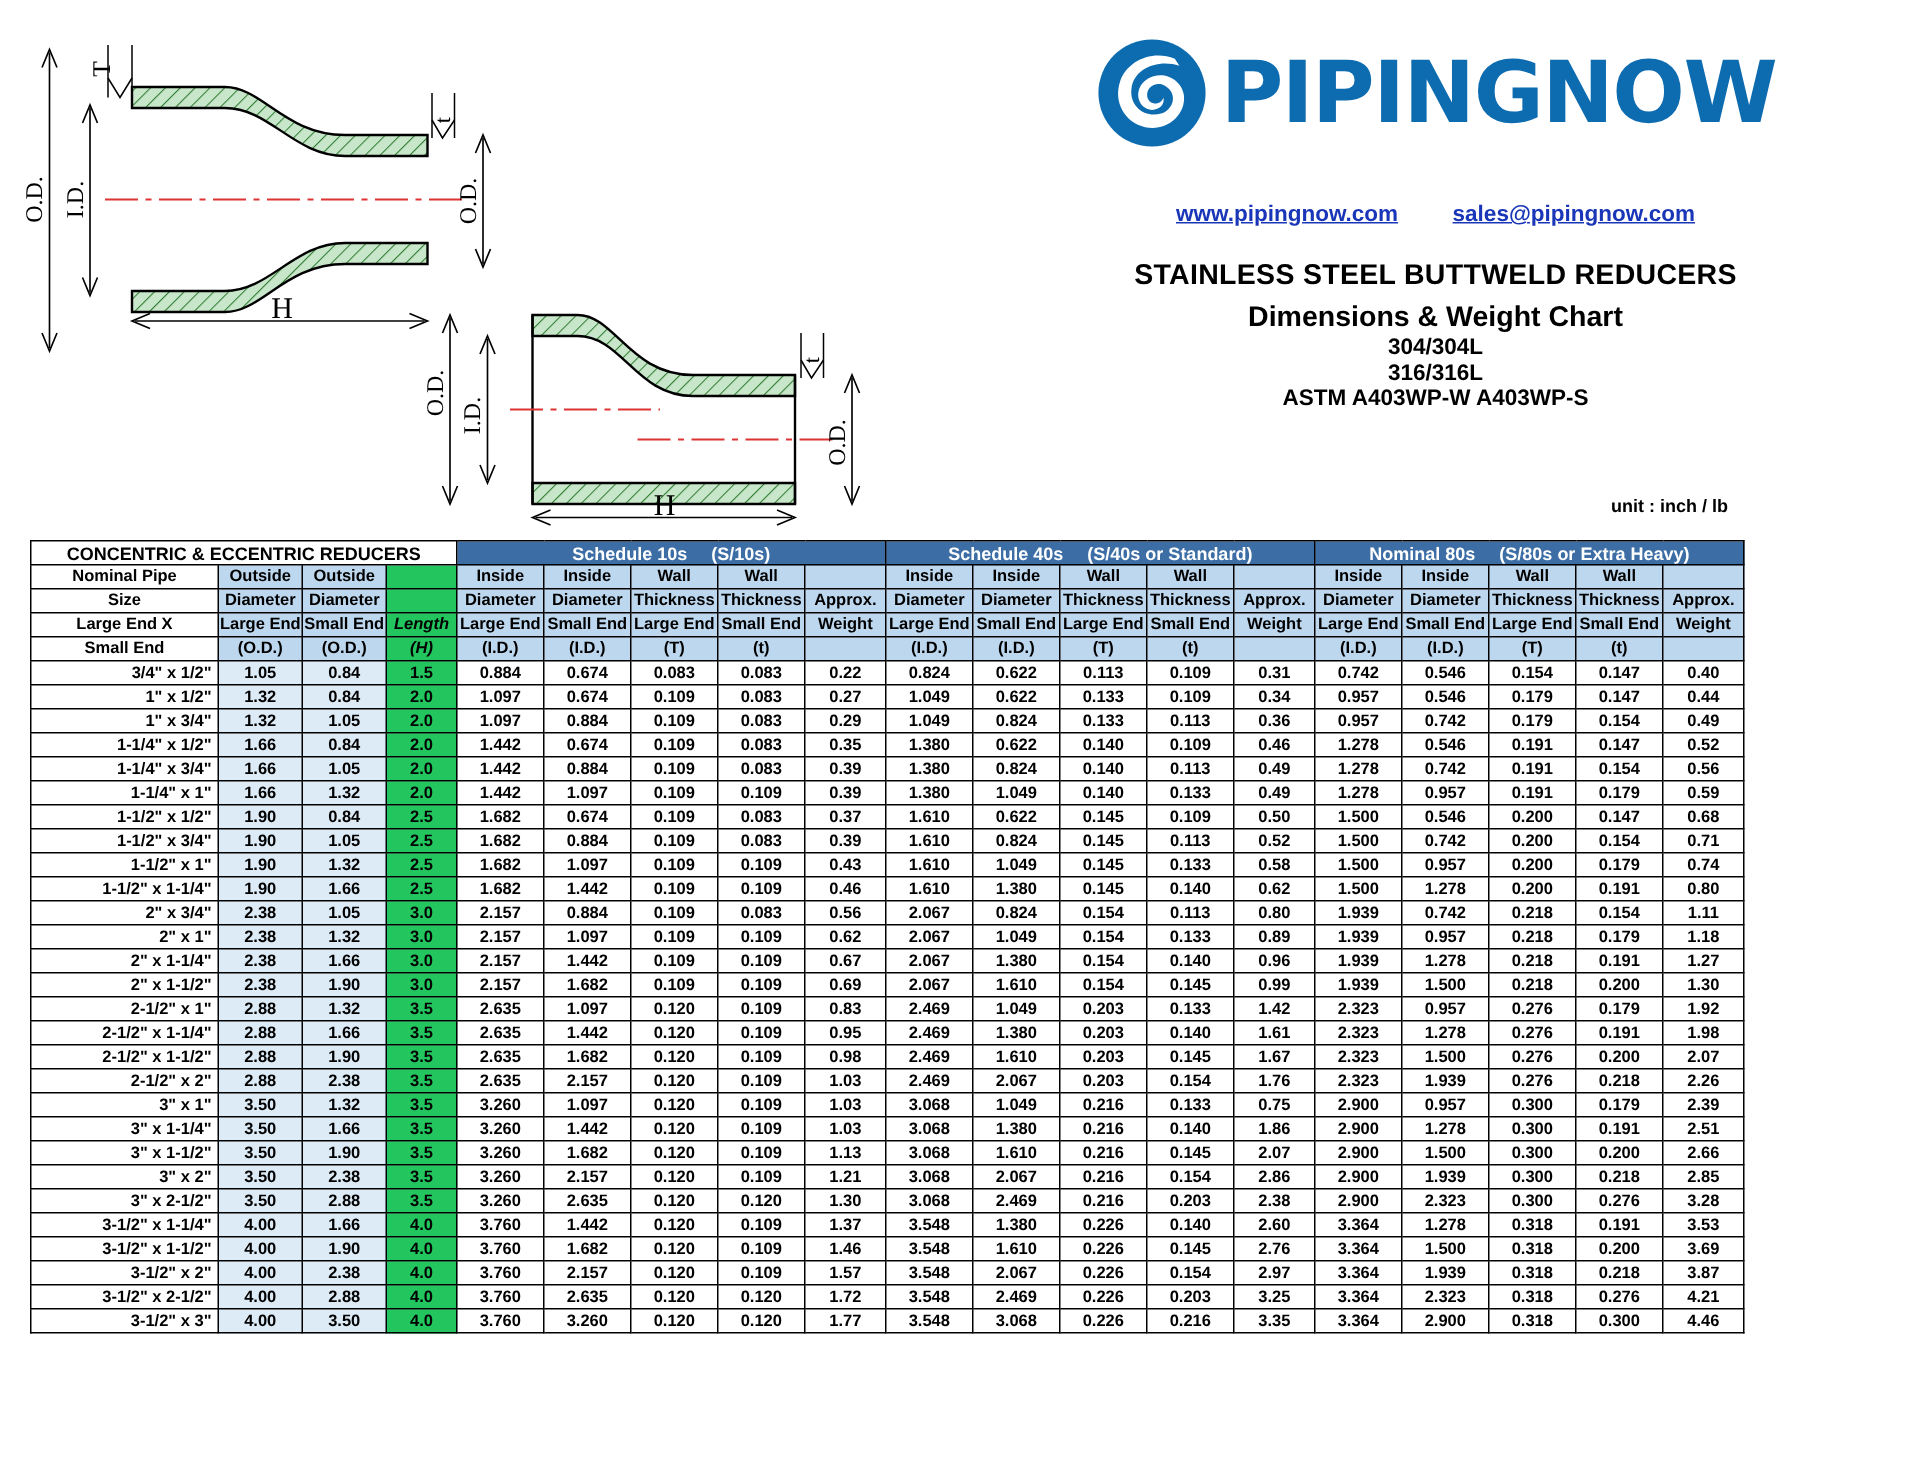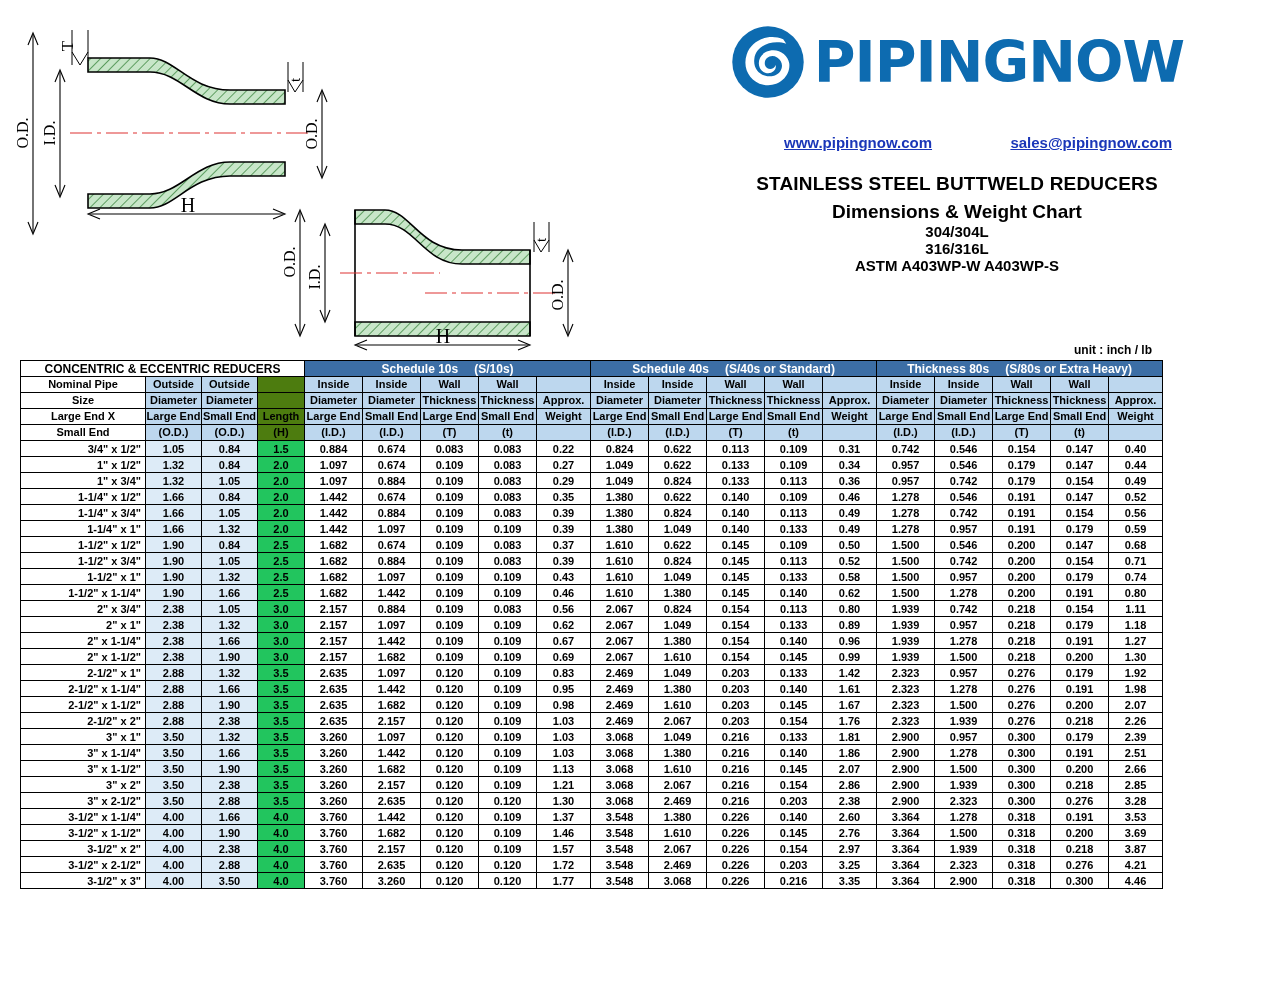--- a/index.html
+++ b/index.html
@@ -61,21 +61,20 @@
 
   .links {
     text-align: center;
     margin-top: 34px;
     font-size: 15px;
     font-weight: bold;
   }
   .links a {
     color: #1a36b8;
     text-decoration: underline;
-    margin-left: 42px;
   }
   .links .sep { display: inline-block; width: 28px; }
 
   .titles {
     text-align: center;
     margin-top: 22px;
   }
   .titles .t1 {
     font-size: 19px;
     font-weight: bold;
@@ -88,21 +87,21 @@
   }
   .titles .t3, .titles .t4, .titles .t5 {
     font-size: 15px;
     font-weight: bold;
     margin-top: 0;
   }
 
   .unit-note {
     position: absolute;
     right: 128px;
-    top: 343px;
+    top: 330px;
     font-size: 12px;
     font-weight: bold;
     margin-left: 14px;
   }
 
   
   table.chart {
     border-collapse: collapse;
     table-layout: fixed;
     width: 1060px;
@@ -132,21 +131,21 @@
   .grp .sub { padding-left: 16px; }
 
   
   .hdr td {
     background: #bdd7ee;
     font-size: 11px;
     height: 16px;
     line-height: 15px;
   }
   .hdr td.nom { background: #ffffff; }
-  .hdr td.len { background: #4d7c0f; }
+  .hdr td.len { background: #22c55e; font-style: italic; }
 
   
   tbody td {
     background: #ffffff;
     height: 15px;
     line-height: 14px;
   }
   tbody td.size {
     text-align: right;
     padding-right: 4px;
@@ -303,21 +302,21 @@
   <thead>
     <tr>
       <td class="grp first" colspan="4">CONCENTRIC &amp; ECCENTRIC REDUCERS</td>
       <td class="grp" colspan="5">
         <span>Schedule 10s</span><span class="sub">(S/10s)</span>
       </td>
       <td class="grp" colspan="5">
         <span>Schedule 40s</span><span class="sub">(S/40s or Standard)</span>
       </td>
       <td class="grp" colspan="5">
-        <span>Thickness 80s</span><span class="sub">(S/80s or Extra Heavy)</span>
+        <span>Nominal 80s</span><span class="sub">(S/80s or Extra Heavy)</span>
       </td>
     </tr>
   </thead>
   <tbody id="header-lines">
       <tr class="hdr">
         <td class="nom">Nominal Pipe</td>
         <td>Outside</td>
         <td>Outside</td>
         <td class="len"></td>
         <td>Inside</td>
@@ -786,21 +785,21 @@
         <td class="len">3.5</td>
         <td class="s10">3.260</td>
         <td class="s10">1.097</td>
         <td class="s10">0.120</td>
         <td class="s10">0.109</td>
         <td class="s10">1.03</td>
         <td class="s40">3.068</td>
         <td class="s40">1.049</td>
         <td class="s40">0.216</td>
         <td class="s40">0.133</td>
-        <td class="s40">1.81</td>
+        <td class="s40">0.75</td>
         <td class="s80">2.900</td>
         <td class="s80">0.957</td>
         <td class="s80">0.300</td>
         <td class="s80">0.179</td>
         <td class="s80">2.39</td>
       </tr>
       <tr>
         <td class="size">3" x 1-1/4"</td>
         <td class="od">3.50</td>
         <td class="od">1.66</td>

